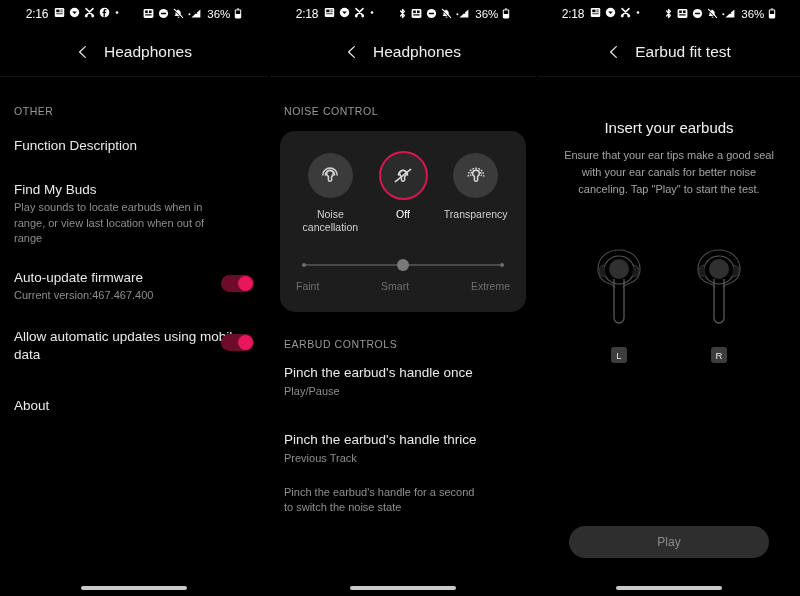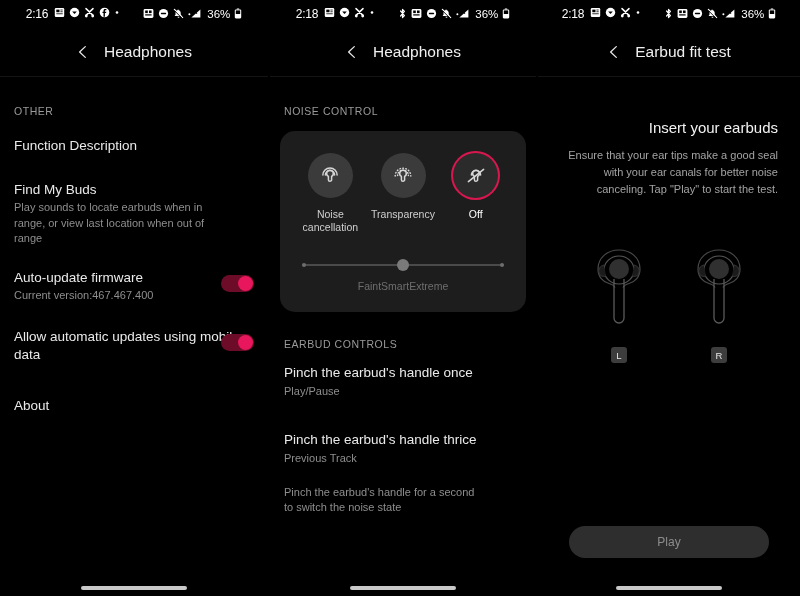--- a/index.html
+++ b/index.html
@@ -96,27 +96,27 @@
   }
   .nc-dot.d-left { left: 0; }
   .nc-dot.d-right { right: 0; }
   .nc-thumb {
     position: absolute; top: 0; left: 50%;
     transform: translateX(-50%);
     width: 12px; height: 12px; border-radius: 50%;
     background: #7a7a7a;
   }
   .nc-ticks {
-    display: flex; justify-content: center;
+    display: flex; justify-content: space-between;
     margin-top: 9px; padding: 0 2px;
   }
   .nc-tick { font-size: 10.5px; color: #6e6e6e; }
 
   
-  .fit-head { text-align: right; padding: 0 22px; }
+  .fit-head { text-align: center; padding: 0 22px; }
   .fit-title { color: #f2f2f2; font-size: 15px; }
   .fit-desc {
     color: #a3a3a3; font-size: 11px;
     line-height: 1.55; margin-top: 11px;
   }
   .buds { display: flex; justify-content: center; gap: 44px; margin-top: 48px; }
   .bud { display: flex; flex-direction: column; align-items: center; }
   .bud svg { display: block; }
   .bud-tag {
     margin-top: 9px; width: 16px; height: 16px;
@@ -371,40 +371,40 @@
           <div class="nc-circle">
             <svg width="24" height="24" viewBox="0 0 24 24">
               <path d="M12 6.2a3.3 3.3 0 0 0-1.6 6.2v3.3a1.6 1.6 0 0 0 3.2 0v-3.3A3.3 3.3 0 0 0 12 6.2z" fill="none" stroke="#d6d6d6" stroke-width="1.5" stroke-linejoin="round"></path>
               <path d="M7.4 11.1a4.6 4.6 0 0 1 9.2 0" fill="none" stroke="#d6d6d6" stroke-width="1.5" stroke-linecap="round"></path>
               <path d="M4.9 11.1a7.1 7.1 0 0 1 14.2 0" fill="none" stroke="#d6d6d6" stroke-width="1.5" stroke-linecap="round"></path>
             </svg>
           </div>
           <div class="nc-label">Noise cancellation</div>
         </div>
 
+        <div class="nc-mode selected">
+          <div class="nc-circle">
+            <svg width="24" height="24" viewBox="0 0 24 24">
+              <path d="M12 6.2a3.3 3.3 0 0 0-1.6 6.2v3.3a1.6 1.6 0 0 0 3.2 0v-3.3A3.3 3.3 0 0 0 12 6.2z" fill="none" stroke="#d6d6d6" stroke-width="1.5" stroke-linejoin="round"></path>
+              <path d="M7.4 11.1a4.6 4.6 0 0 1 9.2 0" fill="none" stroke="#d6d6d6" stroke-width="1.5" stroke-linecap="round"></path>
+              <path d="M4.4 17.6 L19.6 5.4" stroke="#d6d6d6" stroke-width="1.6" stroke-linecap="round"></path>
+            </svg>
+          </div>
+          <div class="nc-label">Off</div>
+        </div>
+
         <div class="nc-mode">
           <div class="nc-circle">
             <svg width="24" height="24" viewBox="0 0 24 24">
               <path d="M12 6.2a3.3 3.3 0 0 0-1.6 6.2v3.3a1.6 1.6 0 0 0 3.2 0v-3.3A3.3 3.3 0 0 0 12 6.2z" fill="none" stroke="#d6d6d6" stroke-width="1.5" stroke-linejoin="round"></path>
               <path d="M6.6 11.6a5.4 5.4 0 0 1 10.8 0" fill="none" stroke="#d6d6d6" stroke-width="1.5" stroke-linecap="round" stroke-dasharray="0.6 2.1"></path>
               <path d="M4.2 12a7.8 7.8 0 0 1 15.6 0" fill="none" stroke="#d6d6d6" stroke-width="1.5" stroke-linecap="round" stroke-dasharray="0.6 2.4"></path>
             </svg>
           </div>
           <div class="nc-label">Transparency</div>
-        </div>
-
-        <div class="nc-mode selected">
-          <div class="nc-circle">
-            <svg width="24" height="24" viewBox="0 0 24 24">
-              <path d="M12 6.2a3.3 3.3 0 0 0-1.6 6.2v3.3a1.6 1.6 0 0 0 3.2 0v-3.3A3.3 3.3 0 0 0 12 6.2z" fill="none" stroke="#d6d6d6" stroke-width="1.5" stroke-linejoin="round"></path>
-              <path d="M7.4 11.1a4.6 4.6 0 0 1 9.2 0" fill="none" stroke="#d6d6d6" stroke-width="1.5" stroke-linecap="round"></path>
-              <path d="M4.4 17.6 L19.6 5.4" stroke="#d6d6d6" stroke-width="1.6" stroke-linecap="round"></path>
-            </svg>
-          </div>
-          <div class="nc-label">Off</div>
         </div>
 
       </div>
 
       <div class="nc-slider">
         <div class="nc-track"></div>
         <div class="nc-dot d-left"></div>
         <div class="nc-dot d-right"></div>
         <div class="nc-thumb"></div>
       </div>

